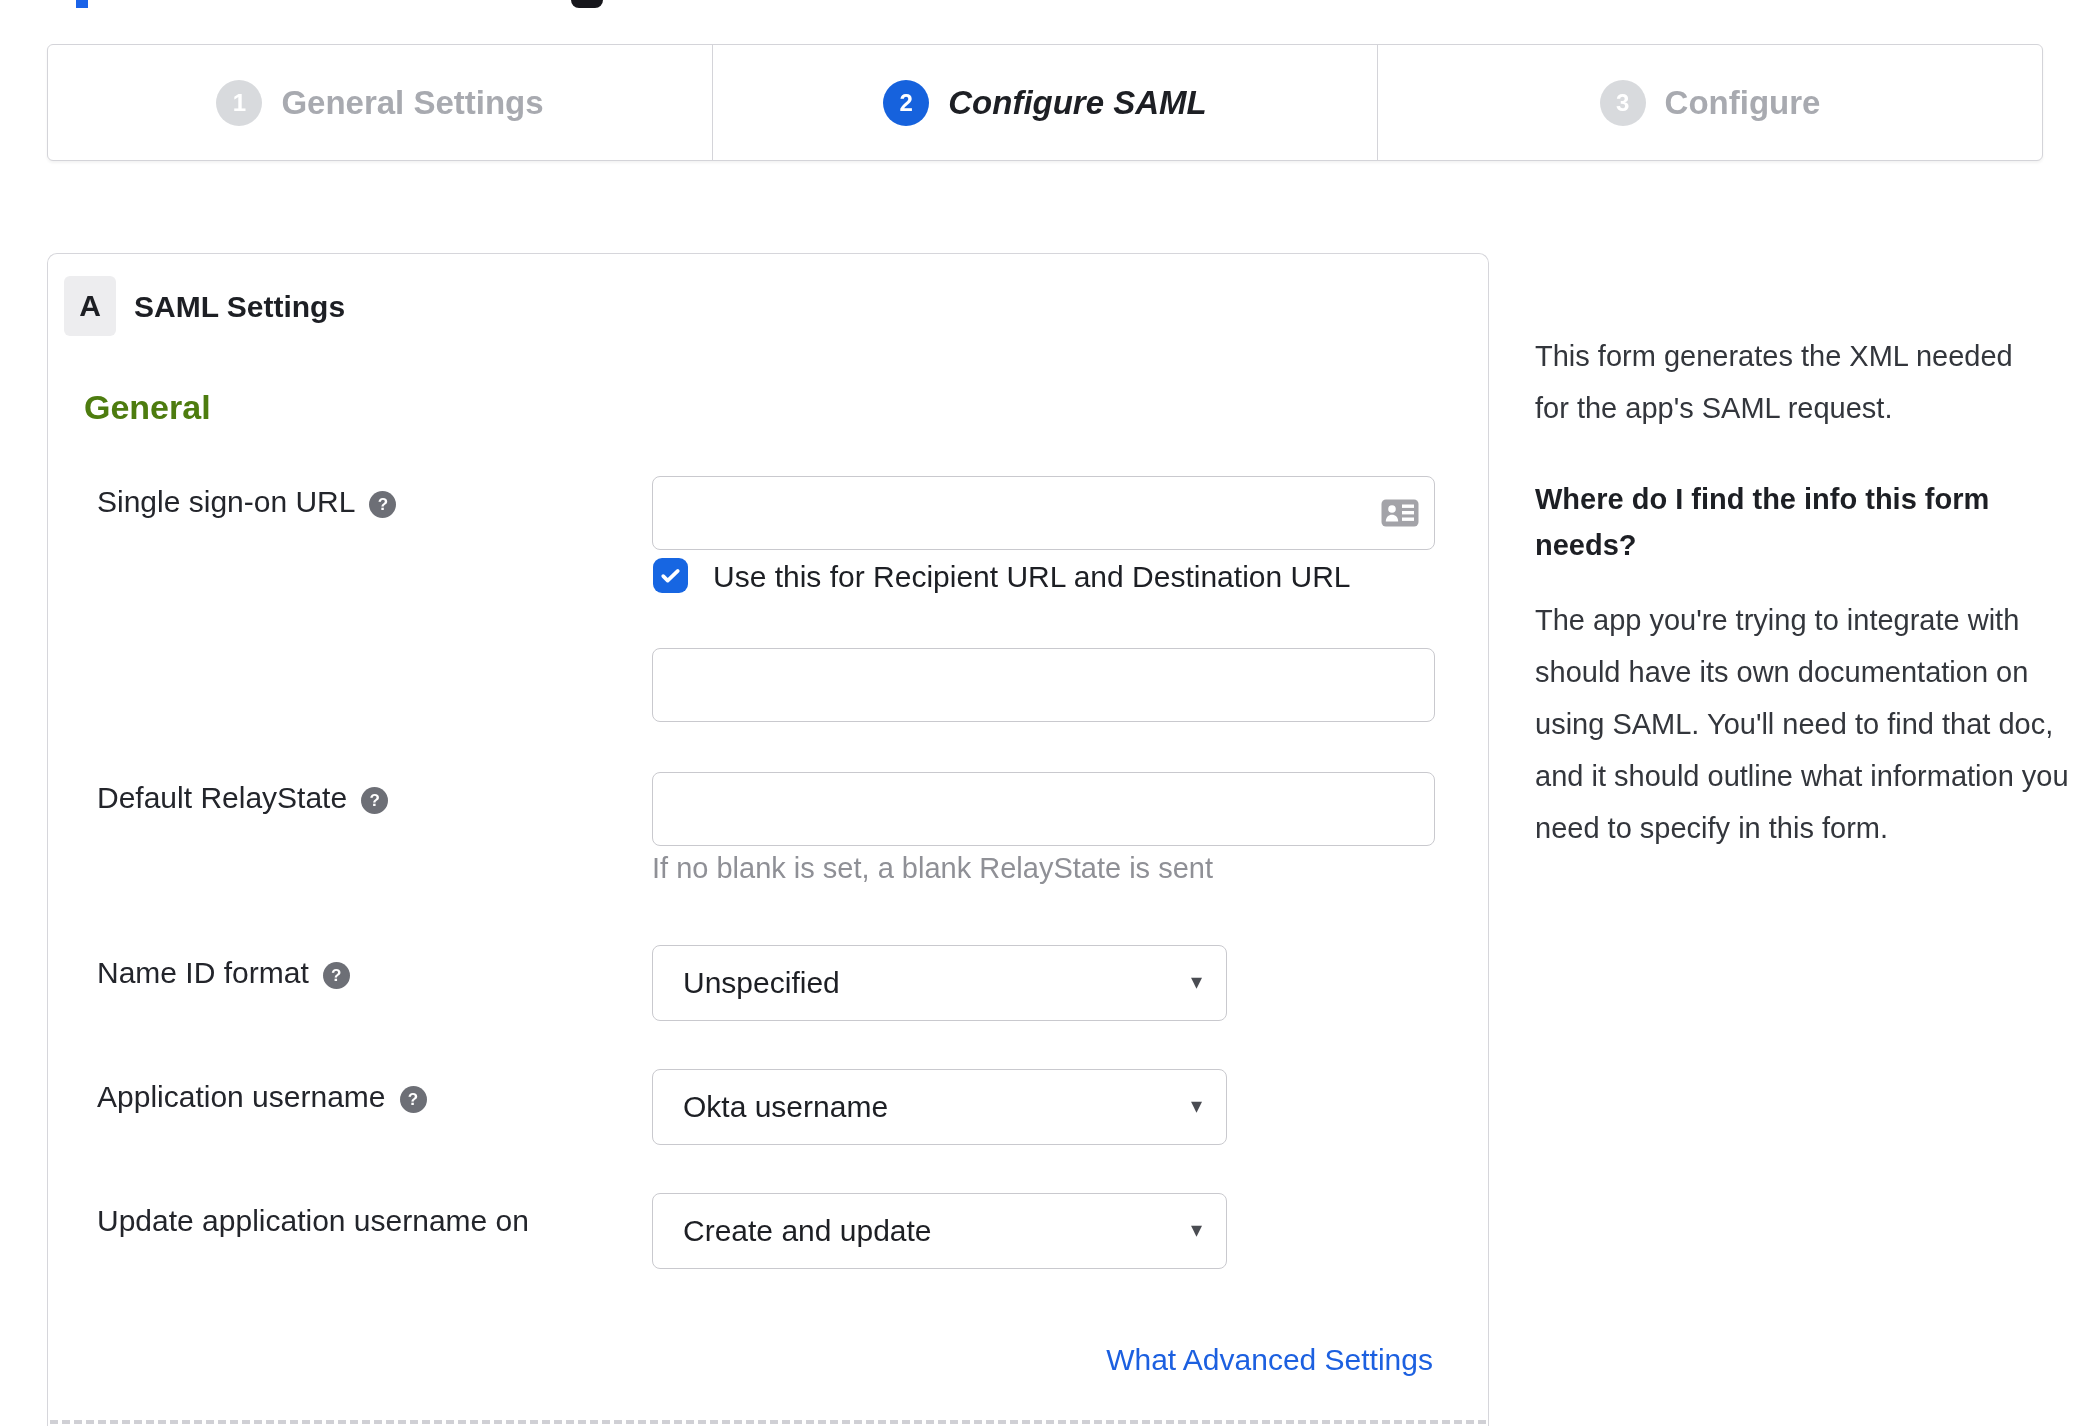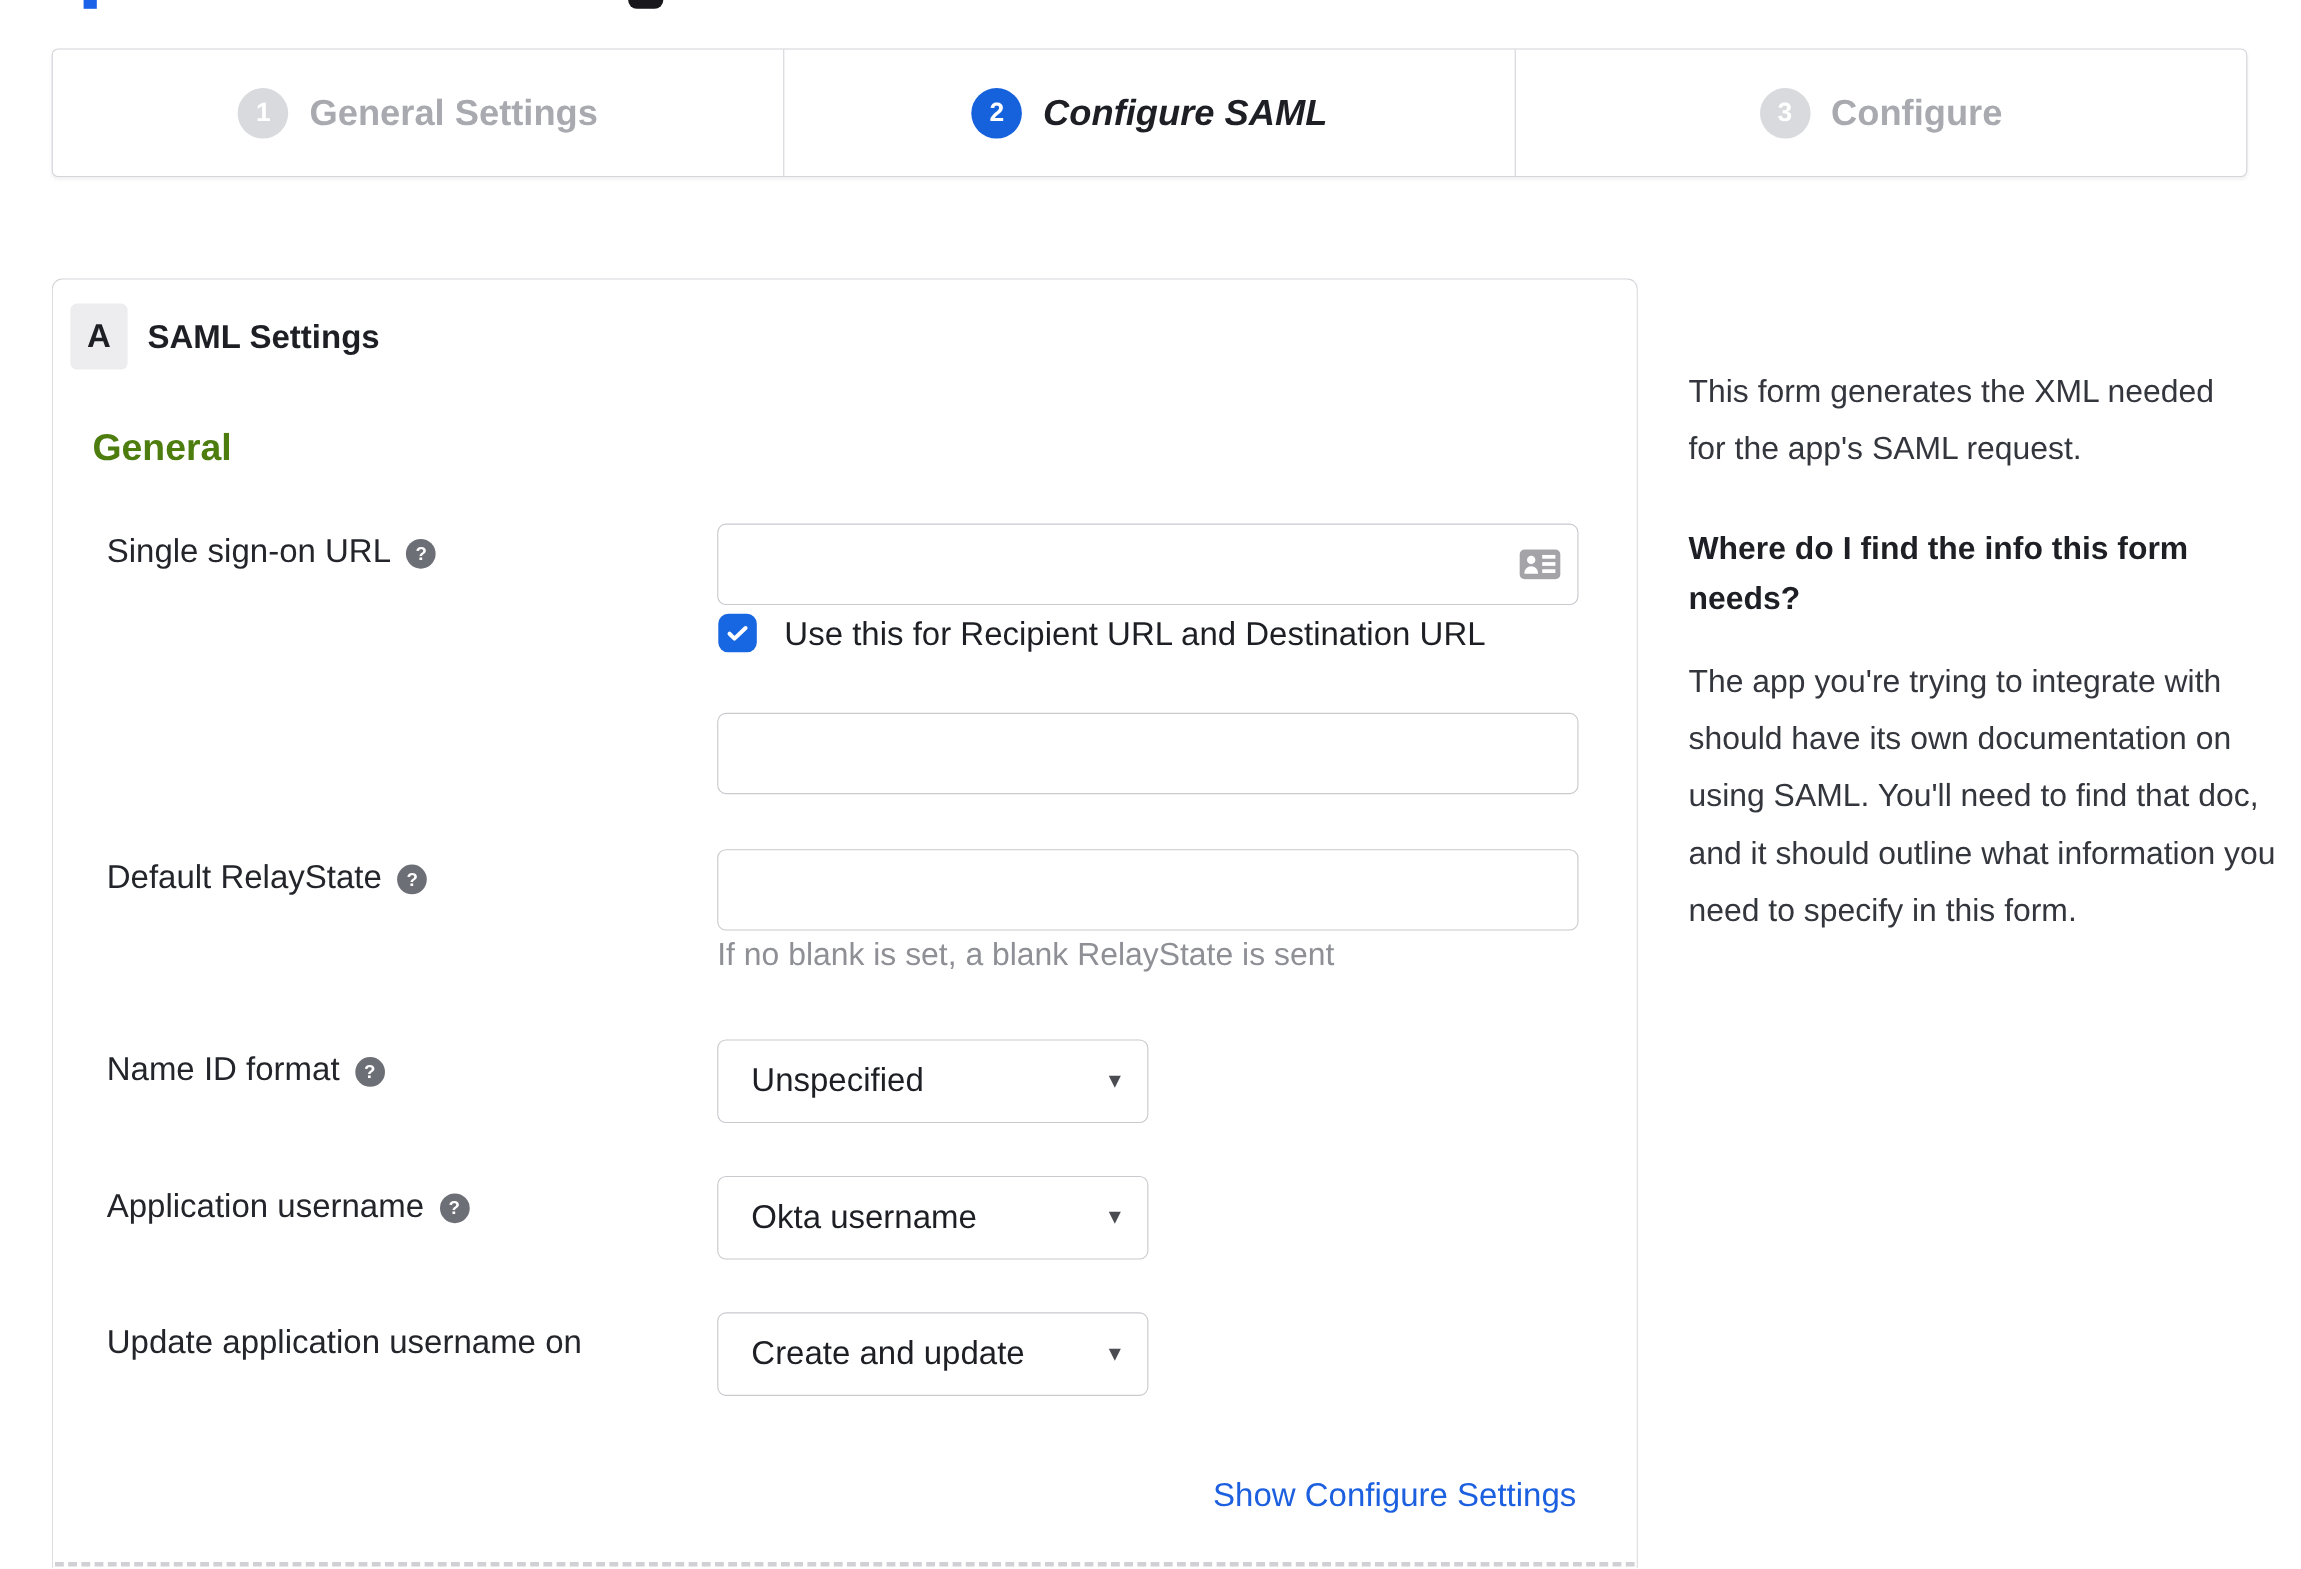--- a/index.html
+++ b/index.html
@@ -46,21 +46,21 @@
   .input-wrap .text-input { position:absolute; left:0; top:0; width:100%; height:100%; }
   .card-icon { position:absolute; right:16px; top:23px; width:38px; height:28px; }
 
   .checkbox { position:absolute; left:605px; width:35px; height:35px; background:#1766e2;
               border-radius:9px; display:flex; align-items:center; justify-content:center; }
   .checkbox svg { width:25px; height:25px; }
   .checkbox-label { position:absolute; left:665px; font-size:30px; color:#1d1f24; line-height:35px; white-space:nowrap; }
 
   .helper-text { position:absolute; left:604px; font-size:29px; color:#8f9096; white-space:nowrap; }
 
-  .dropdown { position:absolute; left:604px; width:392px; height:76px; background:#fff;
+  .dropdown { position:absolute; left:604px; width:575px; height:76px; background:#fff;
               border:1px solid #c9c9ce; border-radius:8px; display:flex; align-items:center;
               padding:0 60px 0 30px; cursor:default; }
   .dd-value { font-size:30px; color:#1d1f24; white-space:nowrap; }
   .dd-arrow { position:absolute; right:24px; top:50%; transform:translateY(-54%); font-size:22px; color:#4a4c52; }
 
   .adv-link { position:absolute; right:55px; top:1089px; font-size:30px; color:#1c60e0; white-space:nowrap; cursor:pointer; }
 
   
   .sidebar { position:absolute; left:1535px; top:330px; width:545px; }
   .sidebar h3 { font-size:29px; font-weight:bold; color:#1d1f24; line-height:46px; max-width:480px; }
@@ -145,21 +145,21 @@
     </div>
 
     <div class="field-label" style="top:949px;">
       <span>Update application username on</span>
     </div>
     <div class="dropdown" style="top:939px;">
       <span class="dd-value">Create and update</span>
       <span class="dd-arrow">▾</span>
     </div>
 
-    <div class="adv-link">Show Configure Settings</div>
+    <div class="adv-link">What Advanced Settings</div>
 
     <div class="panel-dash"></div>
   </div>
 
   <div class="sidebar">
     <p class="sb-a1">This form generates the XML needed for the app's SAML request.</p>
     <h3 class="sb-q2">Where do I find the info this form needs?</h3>
     <p class="sb-a2">The app you're trying to integrate with should have its own documentation on using SAML. You'll need to find that doc, and it should outline what information you need to specify in this form.</p>
   </div>
 

